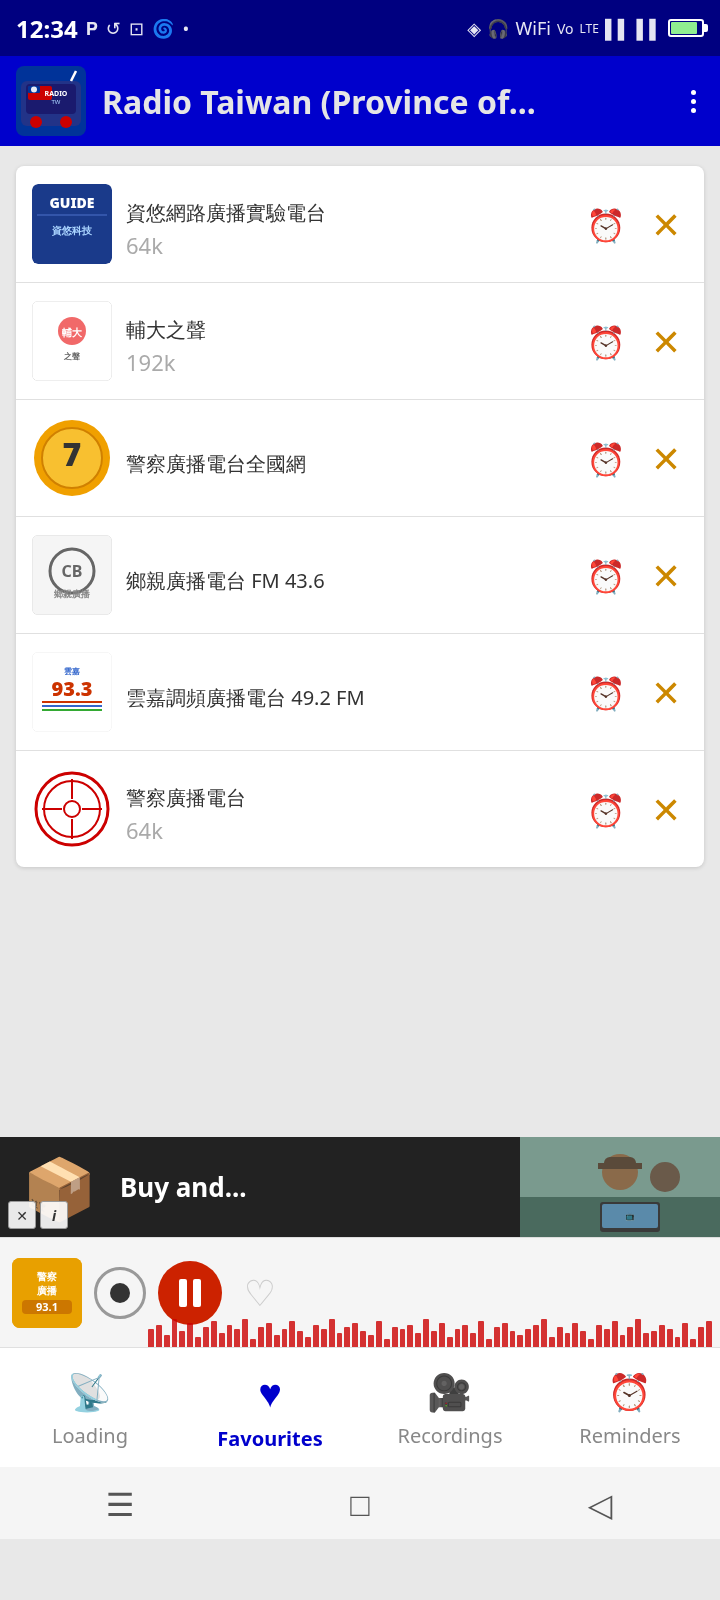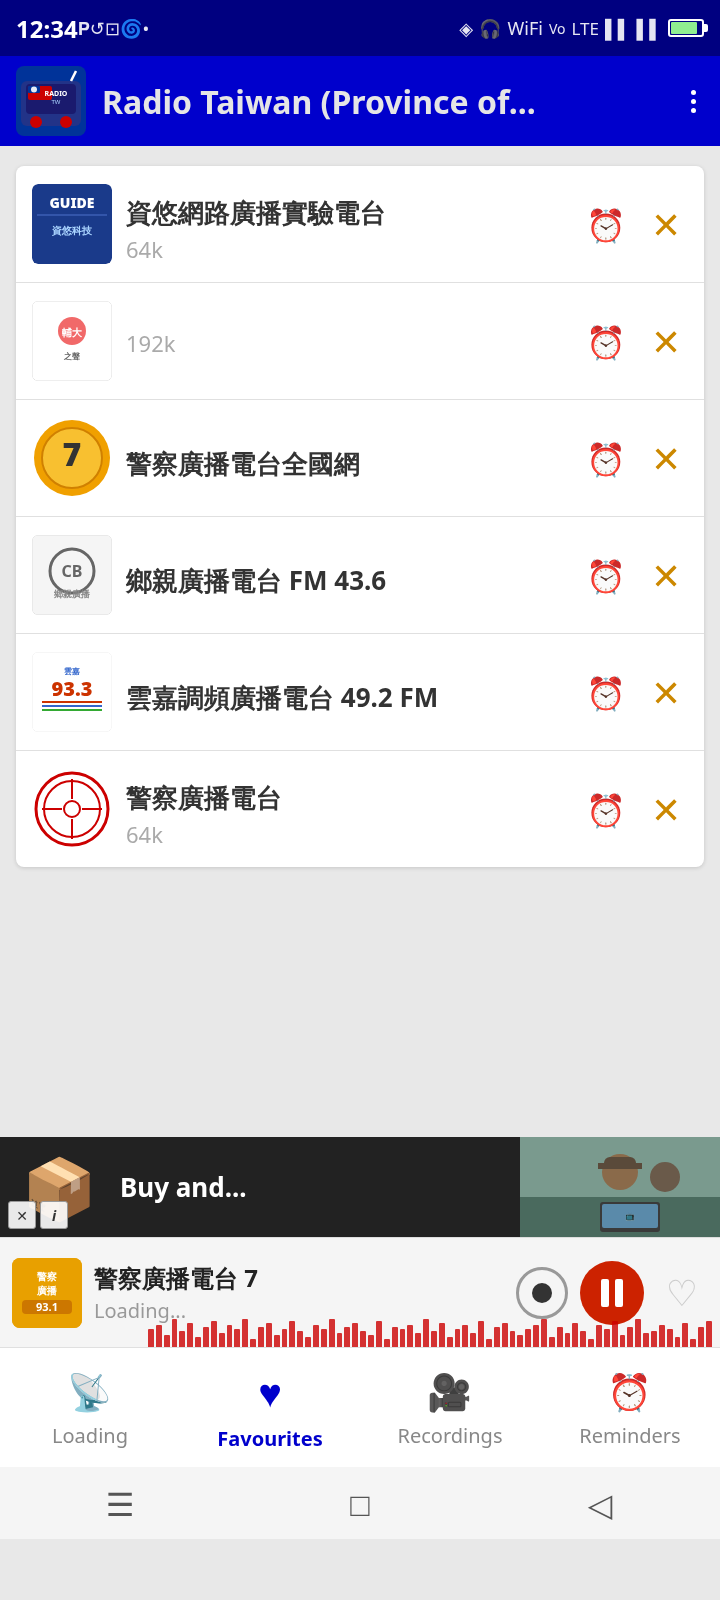--- a/index.html
+++ b/index.html
@@ -17,21 +17,21 @@
     .status-bar {
       background: #000080;
       height: 56px;
       display: flex;
       align-items: center;
       justify-content: space-between;
       padding: 0 16px;
       color: white;
       font-size: 22px;
     }
-    .status-left { display: flex; align-items: center; }
+    .status-left { display: flex; align-items: center; gap: 8px; }
     .status-right { display: flex; align-items: center; gap: 6px; }
     .status-time { font-weight: bold; font-size: 24px; }
     .status-icon { font-size: 18px; opacity: 0.9; }
     .battery-icon {
       width: 36px; height: 18px; border: 2px solid white; border-radius: 3px;
       position: relative; display: inline-flex; align-items: center;
     }
     .battery-icon::after {
       content: ''; position: absolute; right: -6px; top: 50%; transform: translateY(-50%);
       width: 4px; height: 8px; background: white; border-radius: 0 2px 2px 0;
@@ -92,23 +92,23 @@
     .station-logo {
       width: 80px; height: 80px;
       border-radius: 6px;
       flex-shrink: 0;
       display: flex; align-items: center; justify-content: center;
       font-size: 11px; font-weight: bold;
       overflow: hidden;
     }
     .station-info { flex: 1; }
     .station-name {
-      font-size: 26px;
+      font-size: 20px;
       color: #333;
-      font-weight: 700;
+      font-weight: 400;
       line-height: 1.3;
       margin-top: 12px;
     }
     .station-bitrate {
       font-size: 22px;
       color: #aaa;
       margin-top: 4px;
     }
     .station-actions { display: flex; align-items: center; gap: 16px; }
     .alarm-btn, .close-btn {
@@ -287,21 +287,21 @@
     <span class="status-icon">↺</span>
     <span class="status-icon">⊡</span>
     <span class="status-icon">🌀</span>
     <span class="status-icon">•</span>
   </div>
   <div class="status-right">
     <span class="status-icon">◈</span>
     <span class="status-icon">🎧</span>
     <span class="status-icon">WiFi</span>
     <span class="status-icon" style="font-size:14px">Vo</span>
-    <span class="status-icon" style="font-size:17px">LTE</span>
+    <span class="status-icon" style="font-size:12px">LTE</span>
     <span class="status-icon">▌▌</span>
     <span class="status-icon">▌▌</span>
     <div class="battery-icon">
       <div class="battery-fill"></div>
     </div>
   </div>
 </div>
 
 <div class="app-header">
   <div class="app-logo">
@@ -360,20 +360,21 @@
       <div class="station-item">
         <div class="station-logo">
           <svg width="80" height="80" viewBox="0 0 80 80">
       <rect width="80" height="80" rx="6" fill="white" stroke="#ddd"></rect>
       <circle cx="40" cy="30" r="14" fill="#ee4444" opacity="0.8"></circle>
       <text x="40" y="35" font-size="10" fill="white" text-anchor="middle" font-weight="bold">輔大</text>
       <text x="40" y="58" font-size="8" fill="#666" text-anchor="middle">之聲</text>
     </svg>
         </div>
         <div class="station-info">
+          <div class="station-name">輔大之聲</div>
           <div class="station-bitrate">192k</div>
         </div>
         <div class="station-actions">
           <div class="alarm-btn">
             <span class="alarm-icon">⏰</span>
           </div>
           <div class="close-btn">
             <span class="close-icon">✕</span>
           </div>
         </div>
@@ -508,24 +509,20 @@
 <div class="now-playing">
   <div class="now-playing-logo">
     <svg width="70" height="70" viewBox="0 0 70 70">
       <rect width="70" height="70" rx="8" fill="#e8a000"></rect>
       <text x="35" y="22" font-size="10" fill="white" text-anchor="middle" font-weight="bold">警察</text>
       <text x="35" y="36" font-size="10" fill="white" text-anchor="middle" font-weight="bold">廣播</text>
       <rect x="10" y="42" width="50" height="14" rx="4" fill="#cc7700"></rect>
       <text x="35" y="53" font-size="11" fill="white" text-anchor="middle" font-weight="bold">93.1</text>
     </svg>
   </div>
-  <div class="now-playing-info">
-    <div class="np-station-name">警察廣播電台 7</div>
-    <div class="np-status">Loading...</div>
-  </div>
   <div class="np-controls">
     <div class="np-record-btn">
       <div class="np-record-dot"></div>
     </div>
     <div class="np-pause-btn">
       <div class="pause-bar"></div>
       <div class="pause-bar"></div>
     </div>
     <div class="np-heart-btn">
       <span class="heart-icon">♡</span>

